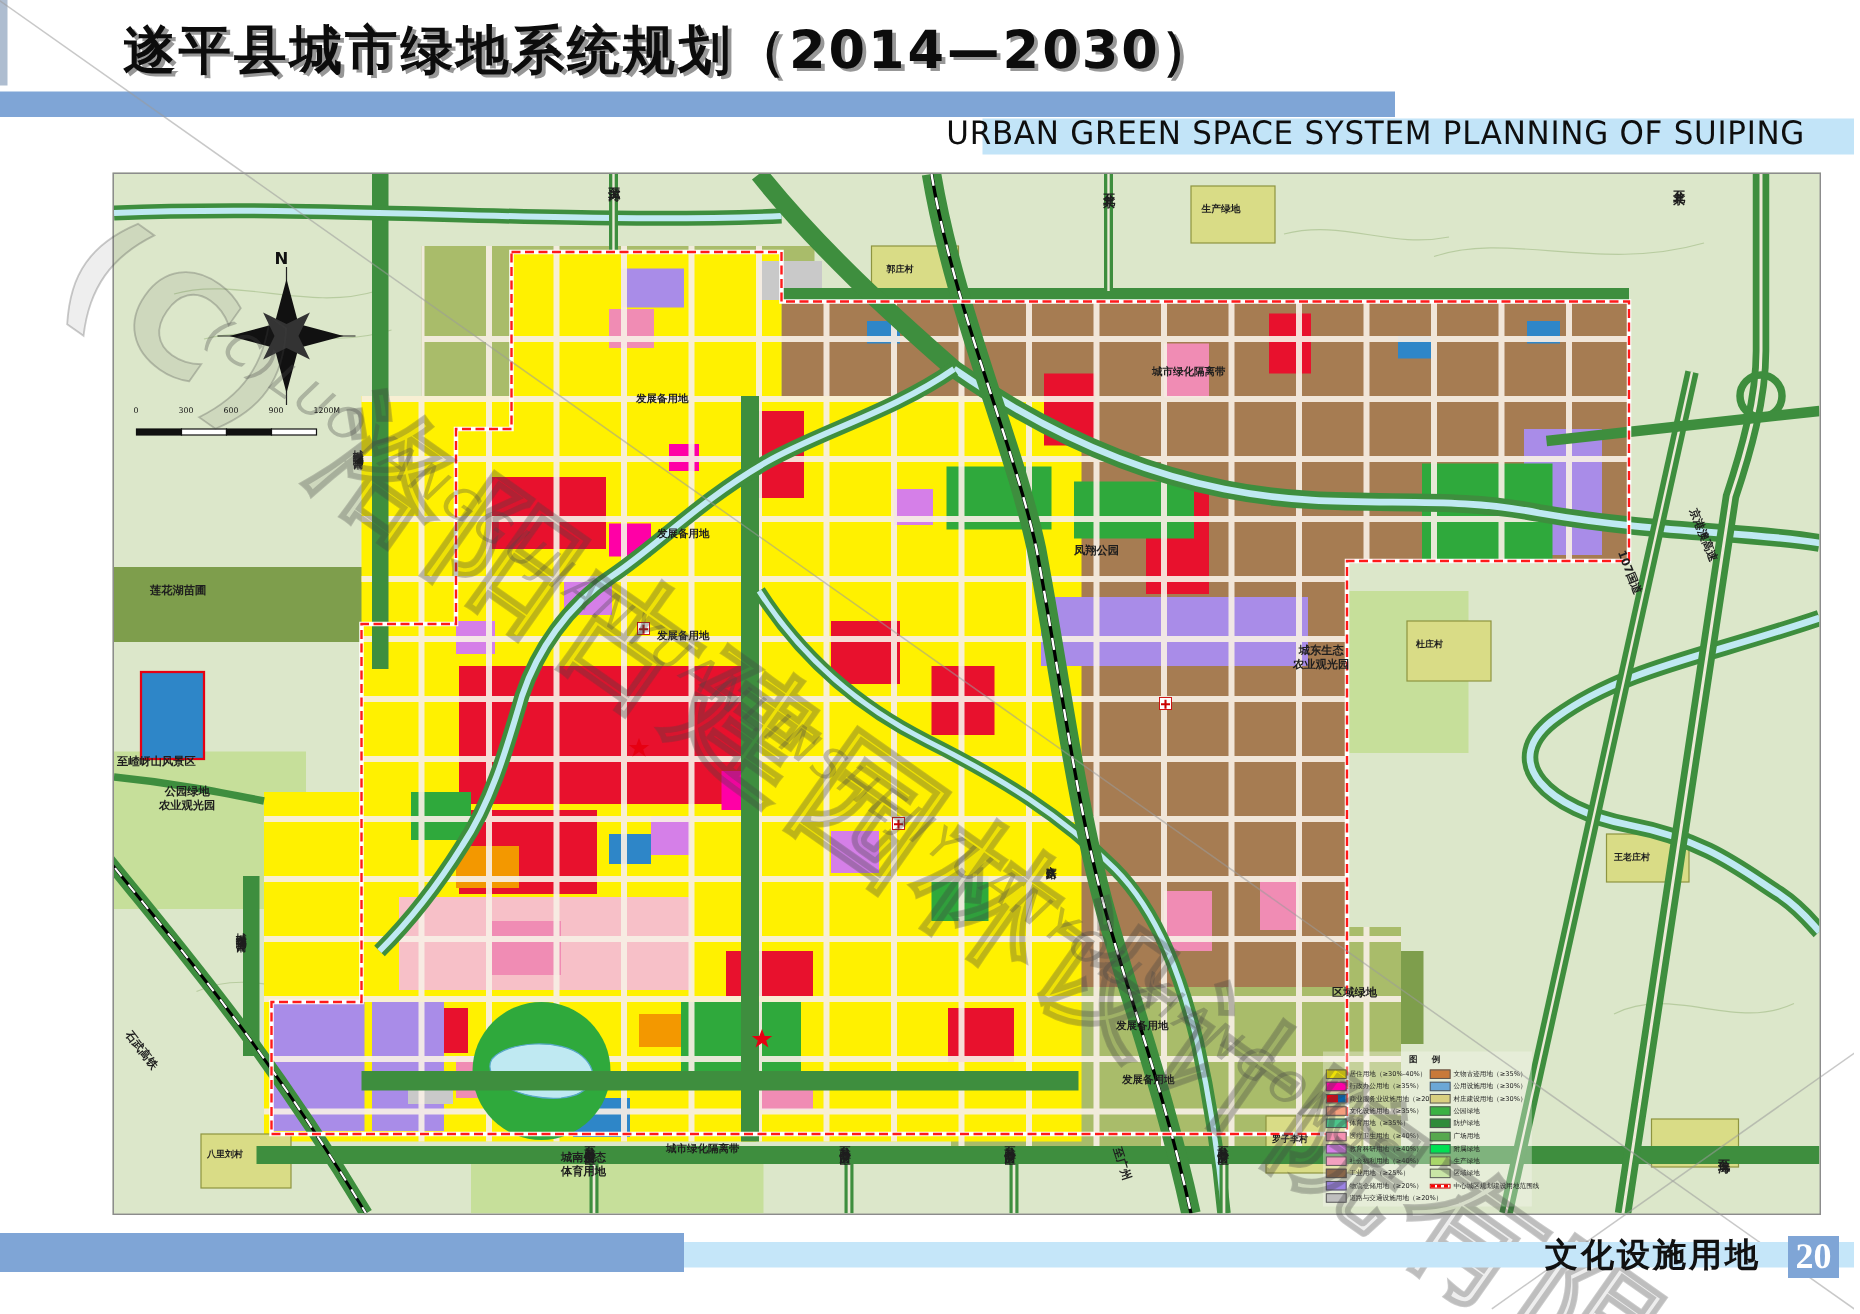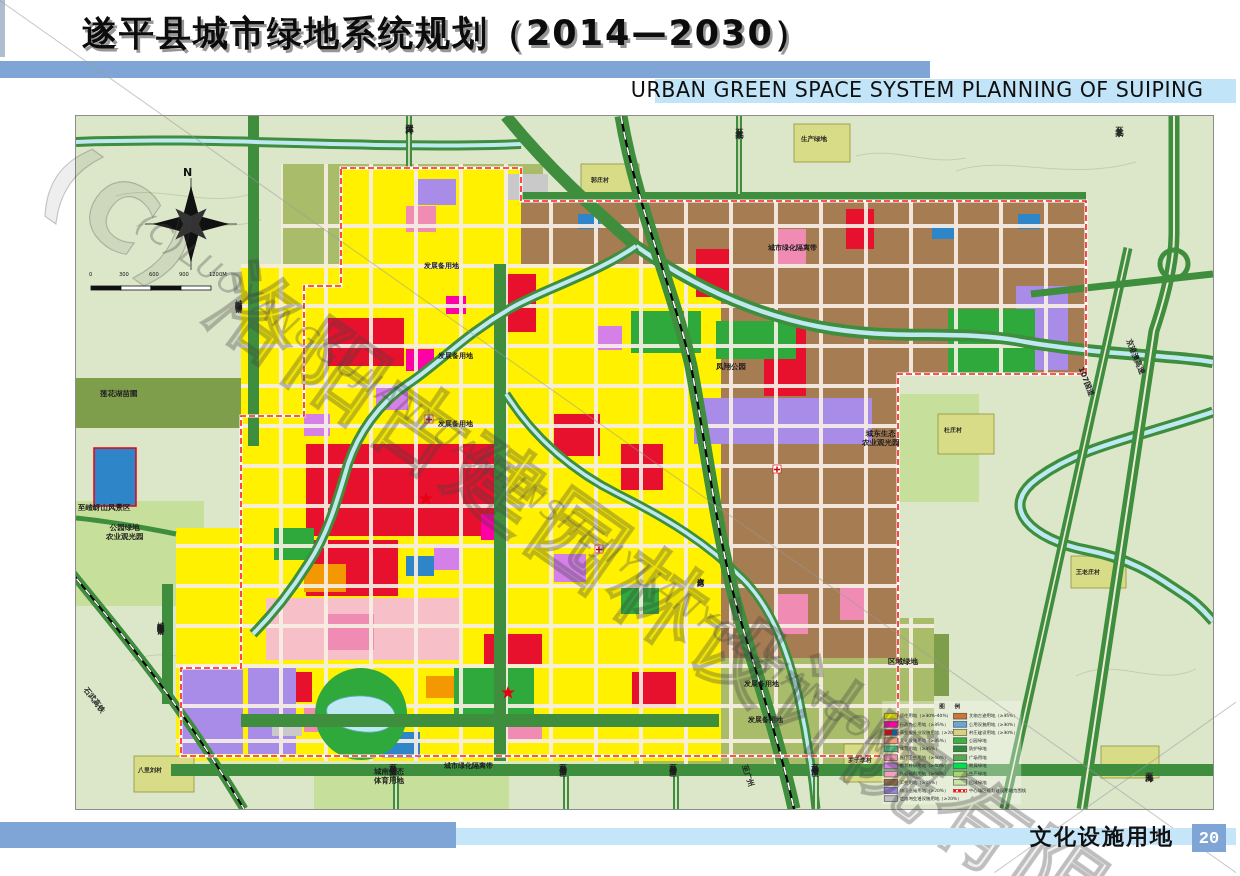--- a/index.html
+++ b/index.html
@@ -42,21 +42,21 @@
          -webkit-text-stroke:1.2px rgba(70,70,70,0.28);white-space:nowrap;}
   .wm-en{position:absolute;left:150px;top:205px;width:1600px;transform:rotate(35.2deg);transform-origin:0 0;
          font-size:30px;font-style:italic;letter-spacing:3px;color:rgba(70,70,70,0.32);white-space:nowrap;}
   
   .footer-dark{position:absolute;left:0;top:822px;width:456px;height:26px;z-index:8;}
   .footer-light{position:absolute;left:456px;top:828px;width:784px;height:17px;z-index:8;}
   .footer-caption{position:absolute;right:62px;top:822px;font-size:22px;font-weight:800;color:#111;z-index:9;
                   letter-spacing:2px;}
   .page-badge{position:absolute;left:1192px;top:824px;width:34px;height:28px;z-index:9;
               display:flex;align-items:center;justify-content:center;
-              color:#fff;font-family:Liberation Mono, monospace;font-size:17px;font-weight:700;}
+              color:#fff;font-family:Liberation Serif, serif;font-size:24px;font-weight:700;}
 </style>
 </head>
 <body>
 
 <div class="page">
 
   <div class="corner-bar"></div>
   <div class="title-cn">遂平县城市绿地系统规划（2014—2030）</div>
   <div class="header-bar" style="background: rgb(127, 165, 214);"></div>
   <div class="subtitle-band" style="background: rgb(194, 228, 248);"></div>

